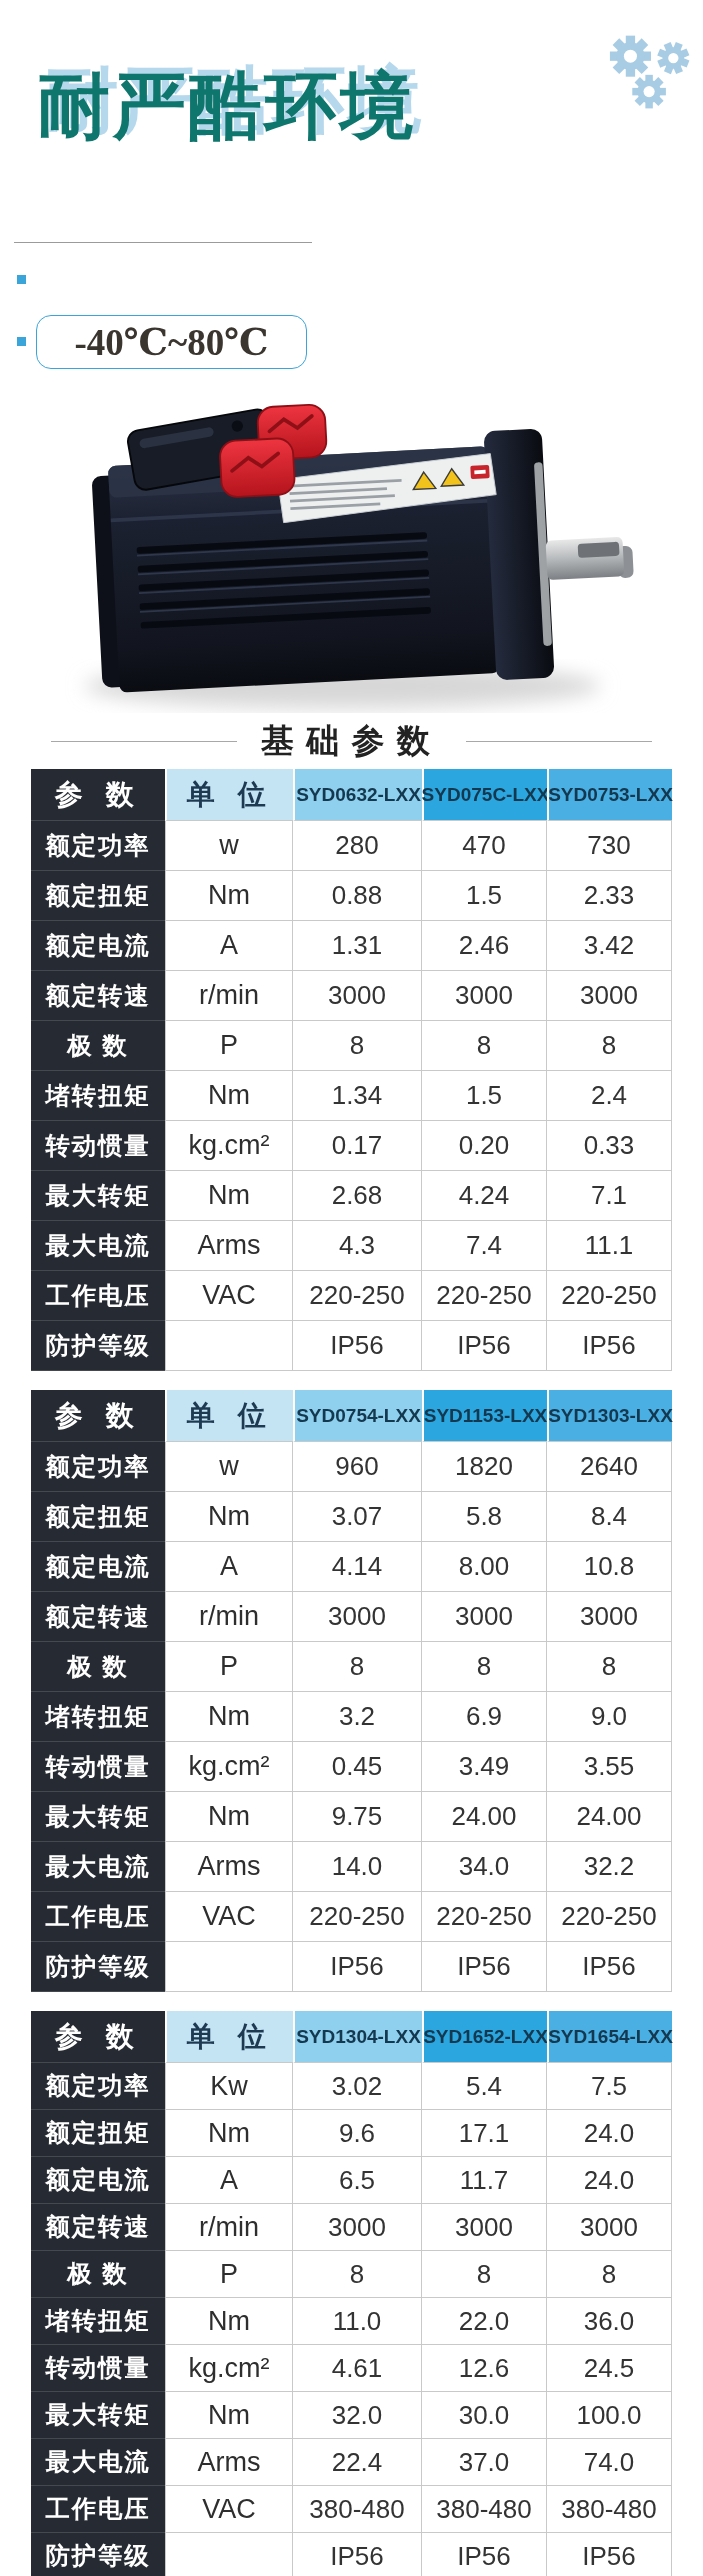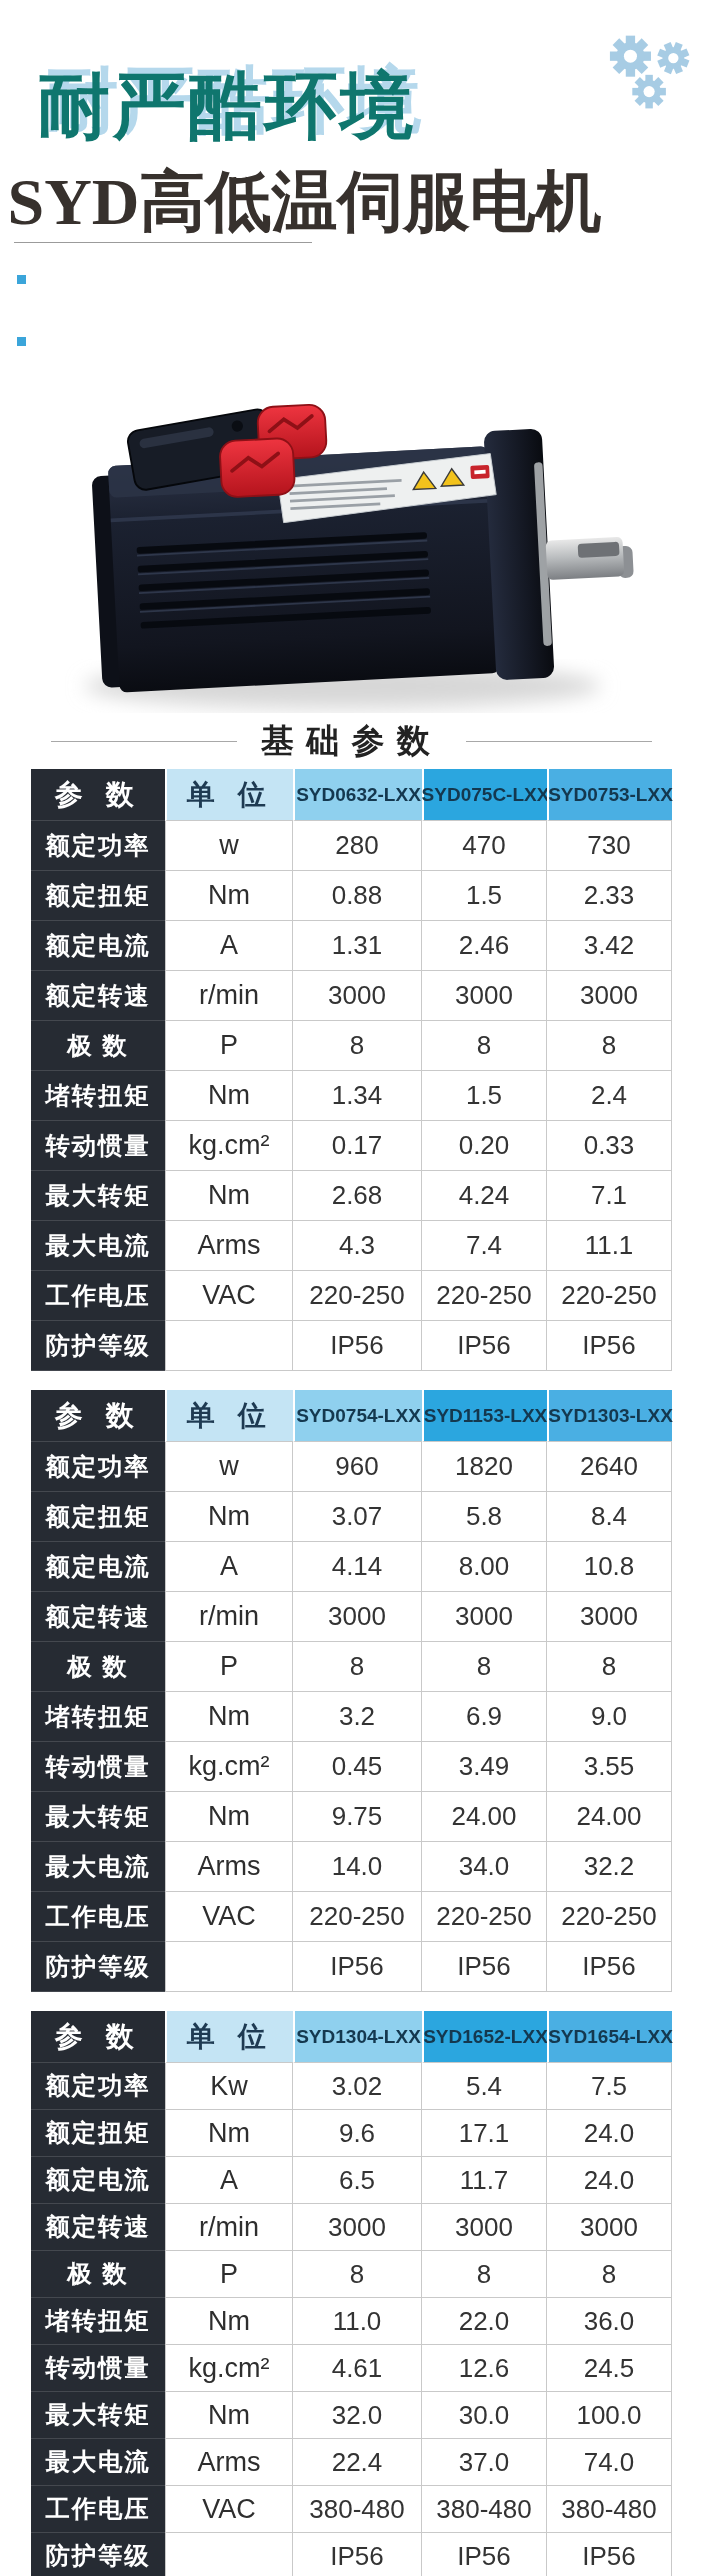--- a/index.html
+++ b/index.html
@@ -81,25 +81,25 @@
           <rect x="-4" y="-18" width="8" height="36" transform="rotate(45)"></rect>
           <rect x="-4" y="-18" width="8" height="36" transform="rotate(90)"></rect>
           <rect x="-4" y="-18" width="8" height="36" transform="rotate(135)"></rect>
           <circle r="12.5"></circle>
             <circle r="6" fill="#fff"></circle>
         </g>
       </g>
     </svg>
   </div>
 
-  <div class="main-title">SYD高低温伺服电机</div>
   <div class="rule"></div>
 
   <div class="bullet u1"></div>
   <div class="bullet u2"></div>
+  <div class="badge b2">-40℃~80℃</div>
 
   <div class="motor">
     <svg width="600" height="330" viewBox="0 0 640 352">
       <defs>
         <linearGradient id="bodyG" x1="0" y1="0" x2="0" y2="1">
           <stop offset="0" stop-color="#2b3245"></stop>
             <stop offset="0.25" stop-color="#1b2130"></stop>
           <stop offset="0.8" stop-color="#12151f"></stop>
             <stop offset="1" stop-color="#0a0c12"></stop>
         </linearGradient>

